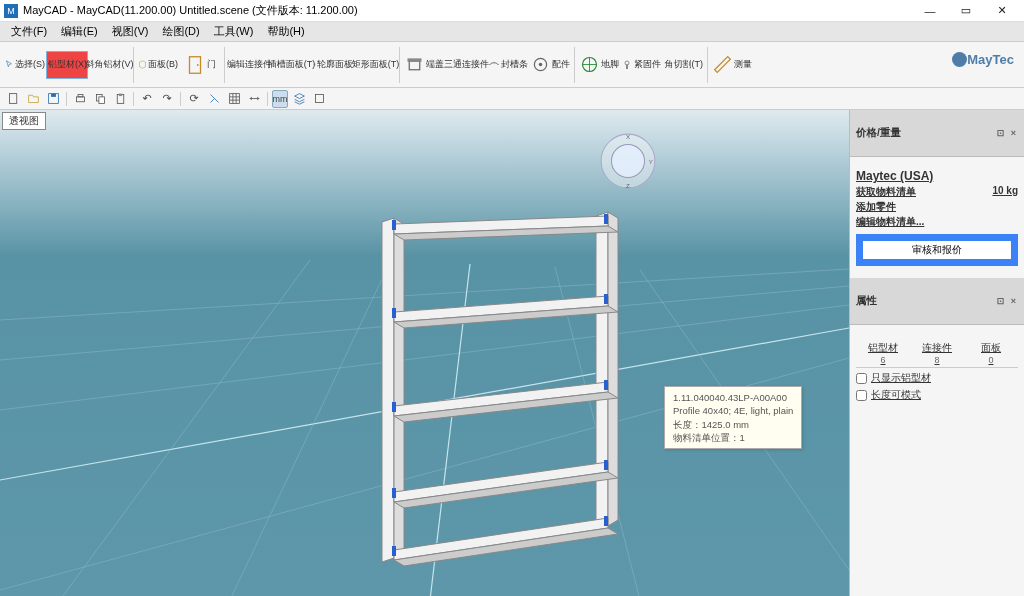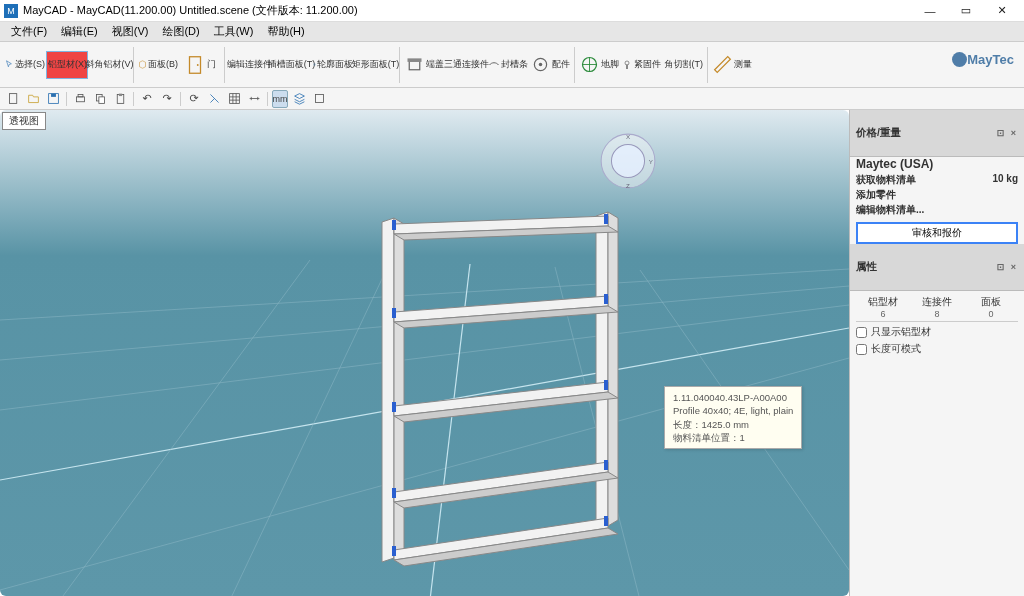--- a/index.html
+++ b/index.html
@@ -18,34 +18,34 @@
 .toolbtn-big .tlabel { font-size: 9px; color: #333; white-space: nowrap; }
 .tsep { width: 1px; height: 36px; background: #ccc; margin: 0 3px; }
 .brand { position: absolute; right: 10px; top: 10px; font-size: 13px; color: #4f7da8; font-weight: 600; display: flex; align-items: flex-end; gap: 0; }
 .brand .bicon { width: 15px; height: 15px; background: #4f7da8; border-radius: 50%; display: inline-block; }
 .toolbar-small { height: 22px; background: #f5f5f5; border-bottom: 1px solid #ccc; display: flex; align-items: center; padding: 0 4px; gap: 2px; }
 .sbtn { width: 18px; height: 18px; display: flex; align-items: center; justify-content: center; cursor: pointer; border-radius: 2px; font-size: 11px; color: #444; }
 .sbtn svg { width: 13px; height: 13px; }
 .ssep { width: 1px; height: 14px; background: #ccc; margin: 0 2px; }
 .sbtn.active { background: #cde; border: 1px solid #8ab; }
 .content { flex: 1; display: flex; overflow: hidden; }
-.viewport { flex: 1; position: relative; background: linear-gradient(to bottom, #dfeaf0 0%, #5893a5 30%, #5d97a9 100%); overflow: hidden; border-radius: 6px; }
+.viewport { flex: 1; position: relative; background: linear-gradient(to bottom, #dfeaf0 0%, #5893a5 30%, #5d97a9 100%); overflow: hidden; }
 .viewtag { position: absolute; top: 2px; left: 2px; background: #fff; border: 1px solid #888; padding: 1px 6px; font-size: 10px; z-index: 5; }
 .gridlines line { stroke: #8eb9c6; stroke-width: 0.5; }
 .gridlines line.axis { stroke: #c5e4ee; stroke-width: 1.2; }
 .frame3d { position: absolute; left: 360px; top: 100px; z-index: 3; }
 .tooltip3d { position: absolute; left: 664px; top: 256px; background: #fffef1; border: 1px solid #aaa; padding: 4px 8px; font-size: 9.5px; color: #555; line-height: 1.4; z-index: 4; box-shadow: 1px 1px 3px rgba(0,0,0,.15); margin-top: 20px; }
 .navcube { position: absolute; right: 190px; top: 20px; width: 62px; height: 62px; z-index: 4; }
 .sidepanel { width: 175px; background: #f5f5f5; border-left: 1px solid #bbb; display: flex; flex-direction: column; overflow: auto; }
 .panel-hdr { background: #d8d8d8; padding: 16px 6px; font-size: 10.5px; font-weight: bold; border-bottom: 1px solid #bbb; display: flex; align-items: center; }
 .panel-hdr .pin { margin-left: auto; font-size: 9px; color: #666; cursor: pointer; letter-spacing: 2px; }
-.panel-body { padding: 0 6px; font-size: 10px; }
+.panel-body { padding: 12px 6px; font-size: 10px; text-decoration: underline; }
 .company { font-size: 12px; font-weight: bold; margin-bottom: 2px; }
 .prow { display: flex; justify-content: space-between; margin-bottom: 1px; font-weight: bold; }
-.panelbtn { width: 100%; border: 2px solid #3b82f6; background: #fff; padding: 2px; margin-top: 4px; font-size: 10px; cursor: pointer; }
+.panelbtn { width: 100%; border: 7px solid #3b82f6; background: #fff; padding: 2px; margin-top: 4px; font-size: 10px; cursor: pointer; }
 .tabs3 { display: flex; text-align: center; border-bottom: 1px solid #ccc; margin-top: 2px; }
 .tab3 { flex: 1; padding: 2px 0; font-size: 10px; }
 .tab3 .cnt { font-size: 9px; color: #666; }
 .chkrow { display: flex; align-items: center; gap: 4px; margin-top: 3px; font-size: 10px; }
 .chkrow input { width: 11px; height: 11px; }
 </style>
 </head>
 <body>
 
 <div class="titlebar">

